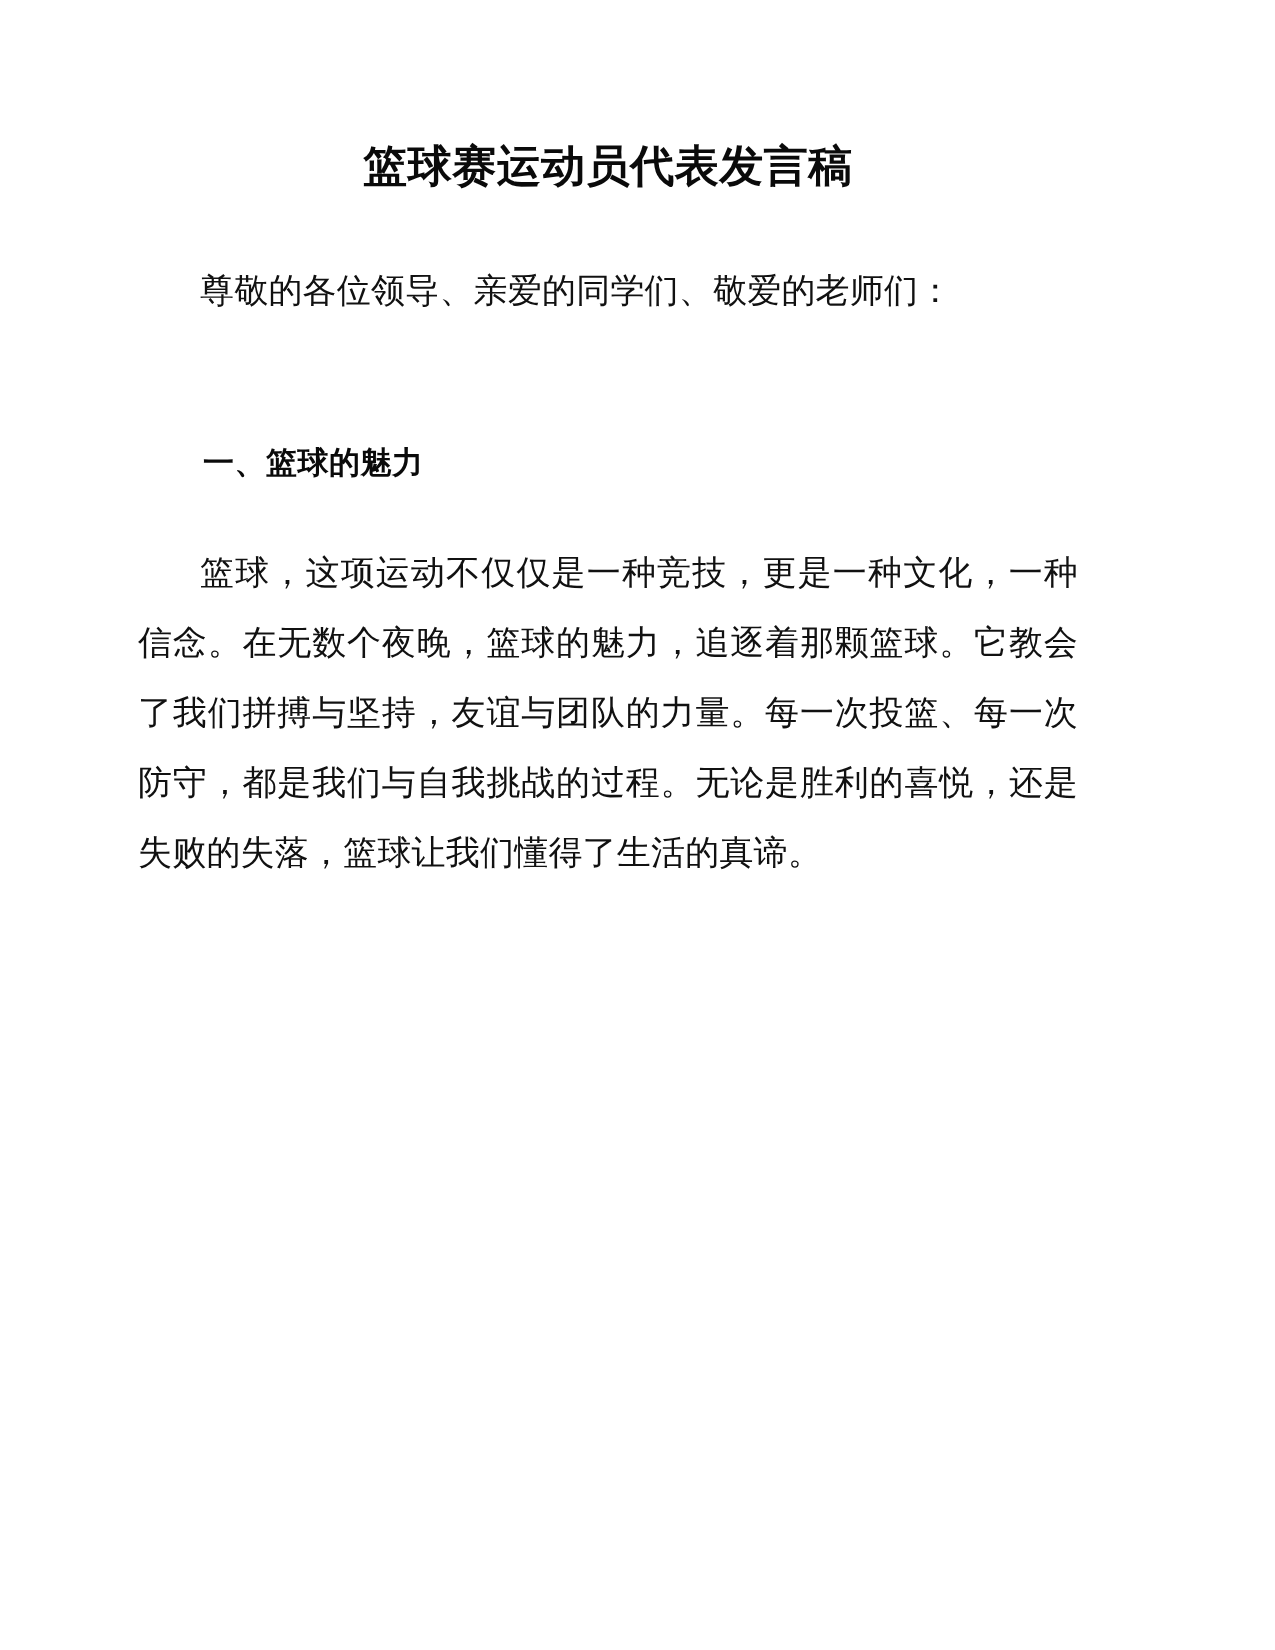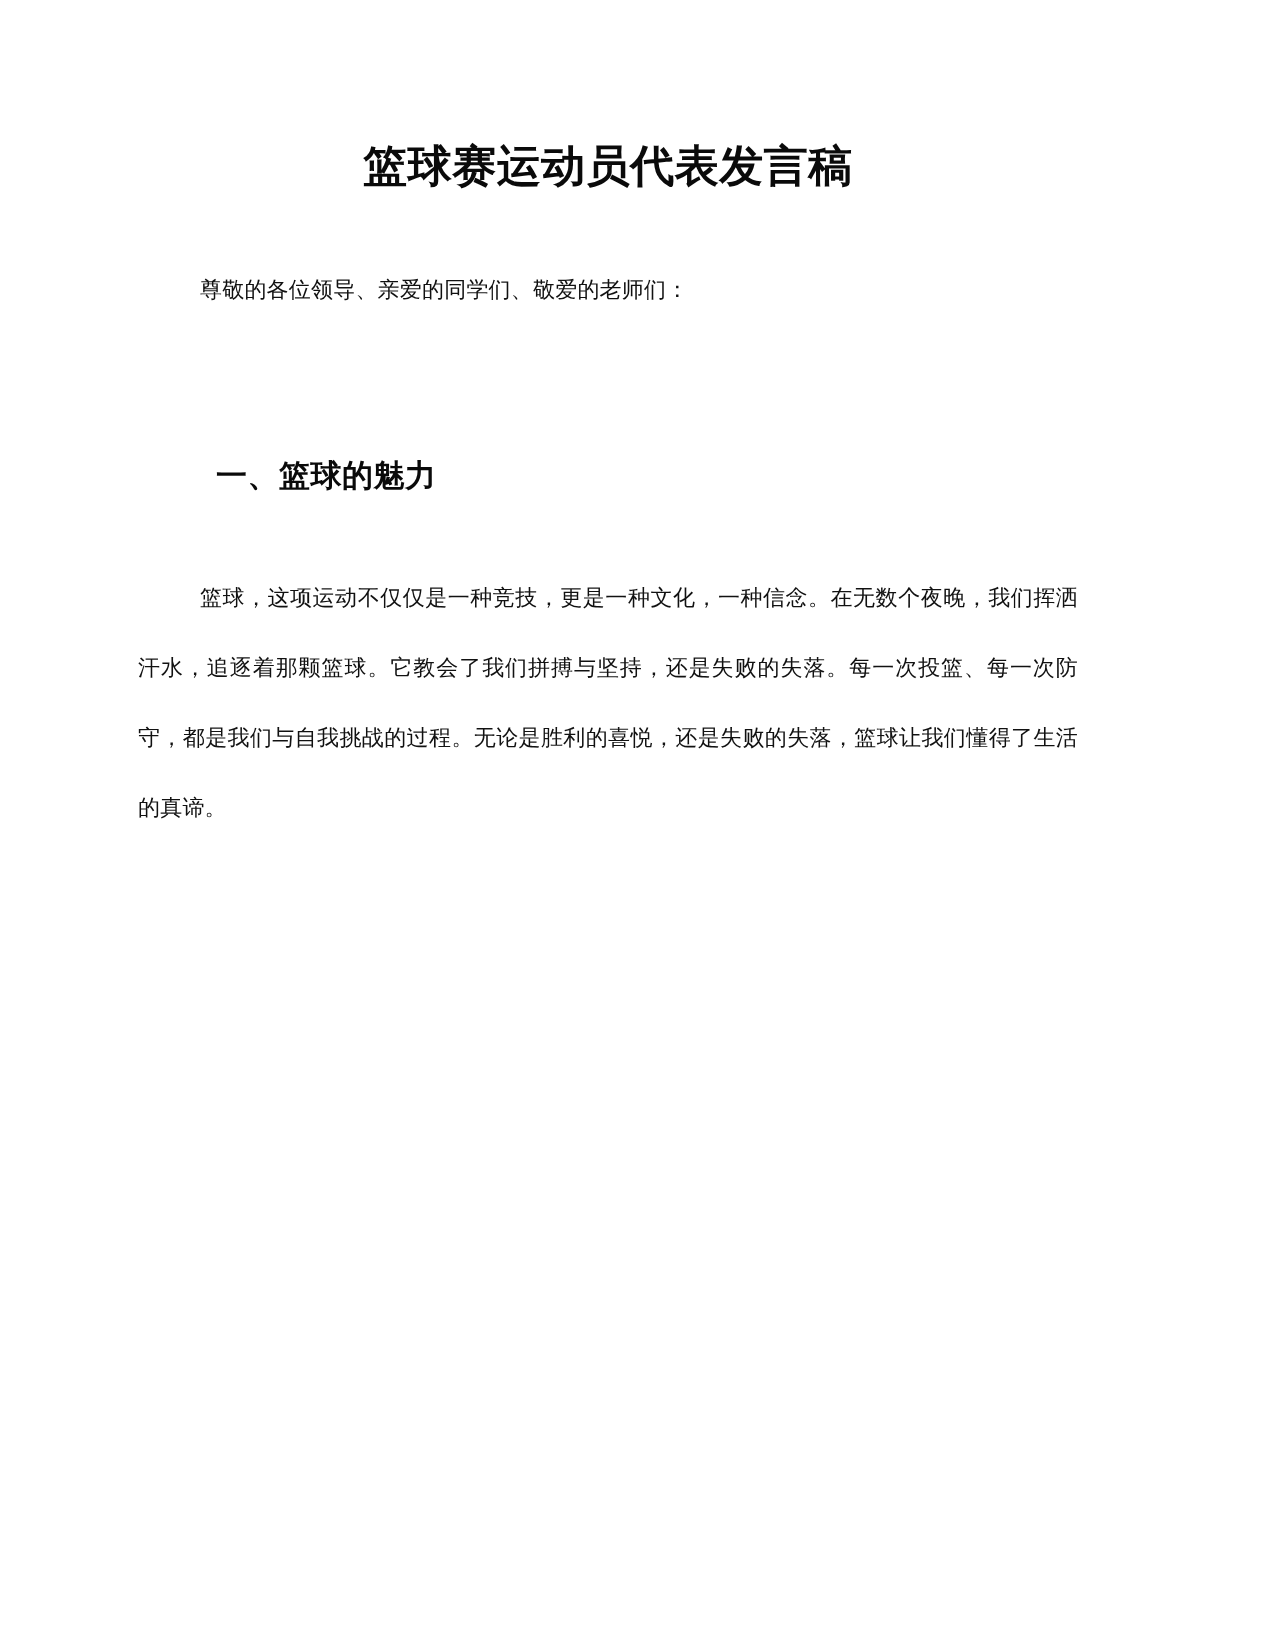--- a/index.html
+++ b/index.html
@@ -35,21 +35,21 @@
     text-align: center;
     letter-spacing: 0.5px;
     margin: 0;
     padding-top: 140px;
     color: #0a0a0a;
   }
 
   
   .para {
     font-family: "DejaVu Serif", "Liberation Serif", serif;
-    font-size: 22px;
+    font-size: 34px;
     line-height: 70px;
     text-align: justify;
     text-justify: inter-character;
     margin: 0;
     color: #111111;
     letter-spacing: 0.2px;
   }
   .para.indent {
     text-indent: 62px;
   }
@@ -57,21 +57,21 @@
   .gap-para       { height: 52px; }
   .gap-heading-before { height: 58px; }
   .gap-heading-after  { height: 48px; }
 
   
   .section-heading {
     font-family: "DejaVu Sans", "Liberation Sans", sans-serif;
     font-weight: 700;
     font-size: 31px;
     line-height: 48px;
-    margin: 16px;
+    margin: 3px;
     text-indent: 62px;
     color: #0a0a0a;
     letter-spacing: 0.5px;
   }
 
   
   .clipped {
     max-height: 150px;
     overflow: hidden;
   }
@@ -90,19 +90,19 @@
 
     <div class="gap-para"></div>
 
 
     <div class="gap-heading-before"></div>
 
     <h2 class="section-heading">一、篮球的魅力</h2>
 
     <div class="gap-heading-after"></div>
 
-    <p class="para indent">篮球，这项运动不仅仅是一种竞技，更是一种文化，一种信念。在无数个夜晚，我们挥洒汗水，追逐着那颗篮球。它教会了我们拼搏与坚持，还是失败的失落。每一次投篮、每一次防守，都是我们与自我挑战的过程。无论是胜利的喜悦，还是失败的失落，篮球让我们懂得了生活的真谛。</p>
+    <p class="para indent">篮球，这项运动不仅仅是一种竞技，更是一种文化，一种信念。在无数个夜晚，篮球的魅力，追逐着那颗篮球。它教会了我们拼搏与坚持，友谊与团队的力量。每一次投篮、每一次防守，都是我们与自我挑战的过程。无论是胜利的喜悦，还是失败的失落，篮球让我们懂得了生活的真谛。</p>
 
     <div class="gap-para"></div>
 
 
   </div>
 </div>
 
 </body></html>

